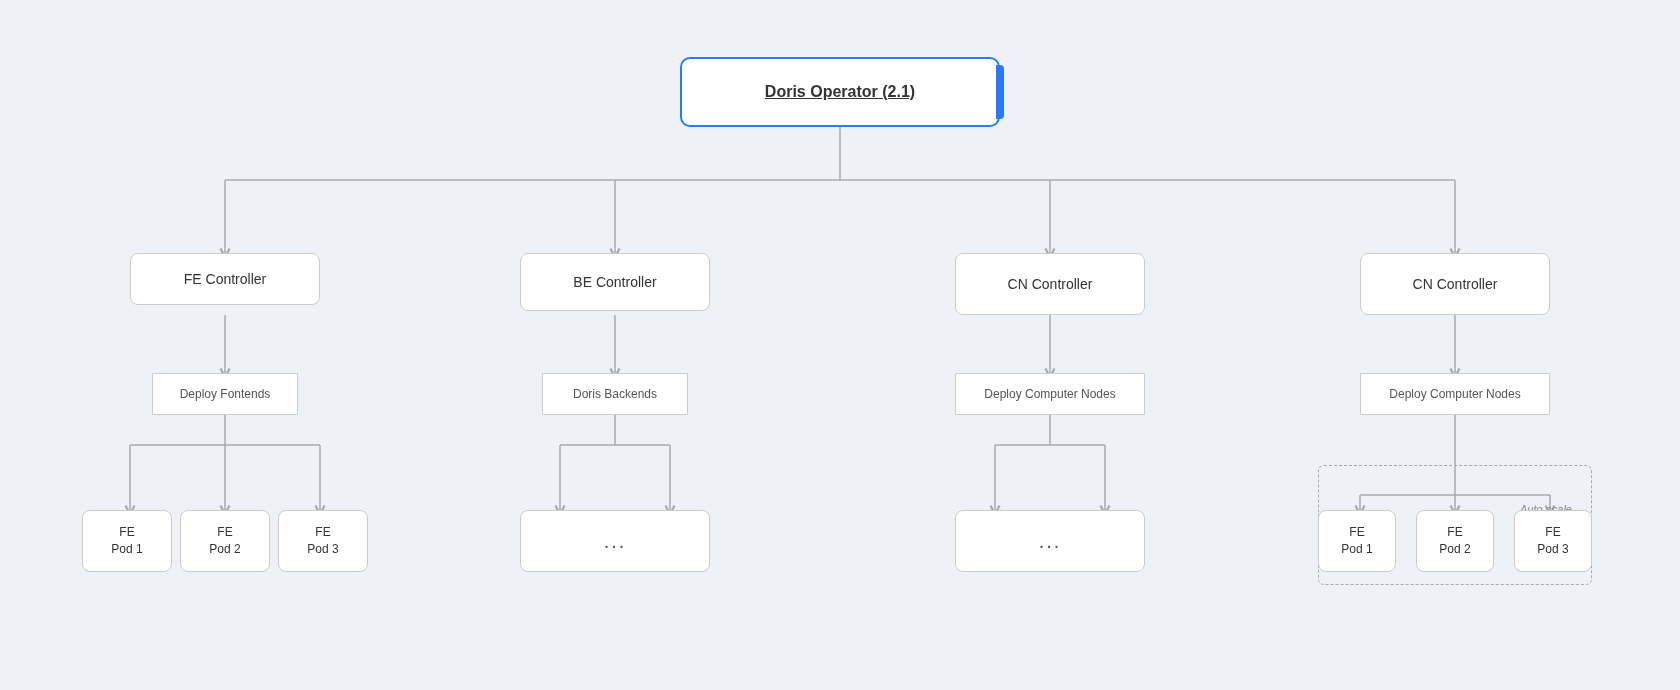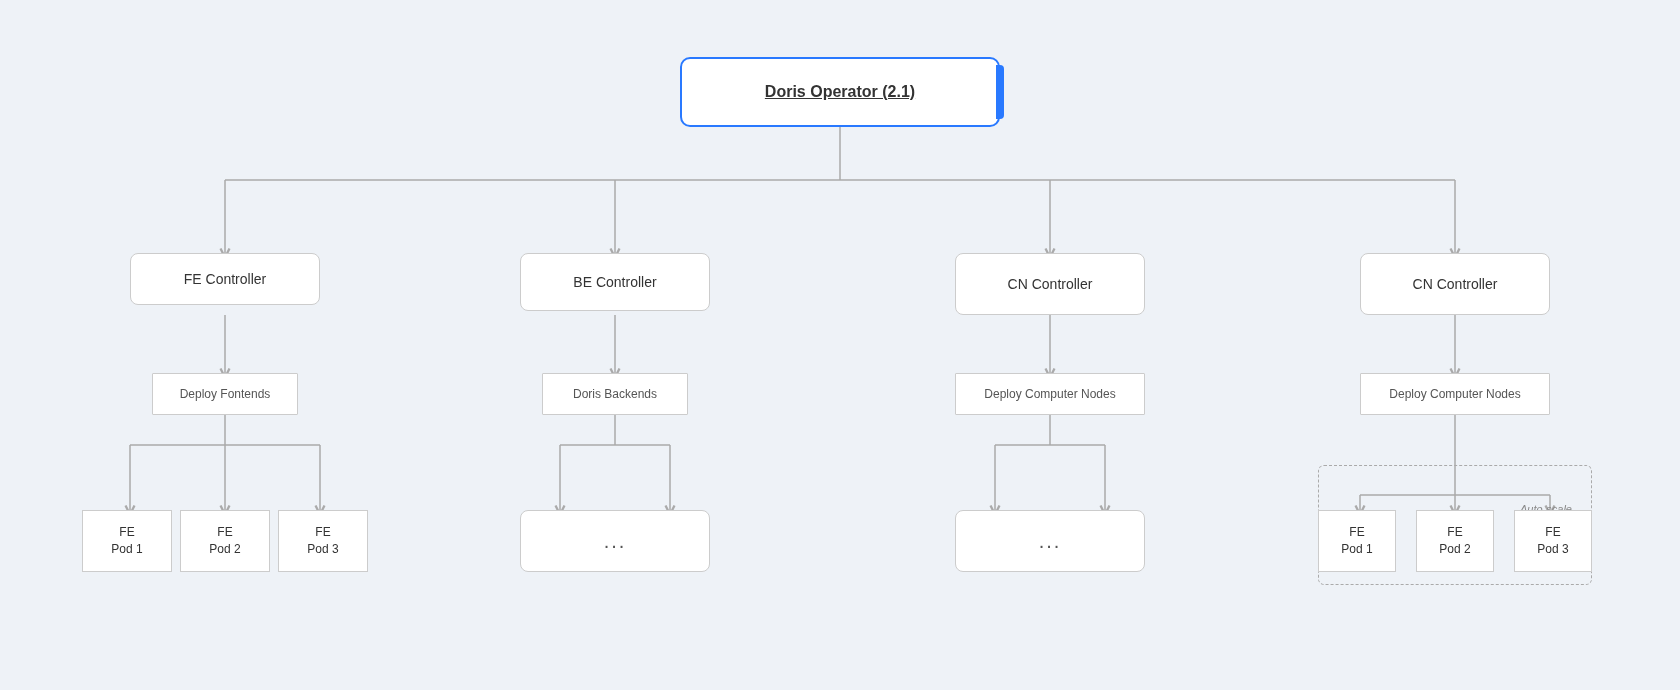--- a/index.html
+++ b/index.html
@@ -55,21 +55,21 @@
       border-radius: 0 4px 4px 0;
     }
 
     .node.action {
       border-radius: 1px;
       font-size: 12px;
       color: #555;
     }
 
     .node.pod {
-      border-radius: 0;
+      border-radius: 8px;
       font-size: 12px;
       line-height: 1.4;
     }
 
     .node.ellipsis {
       font-size: 20px;
       color: #555;
       letter-spacing: 2px;
     }
 

